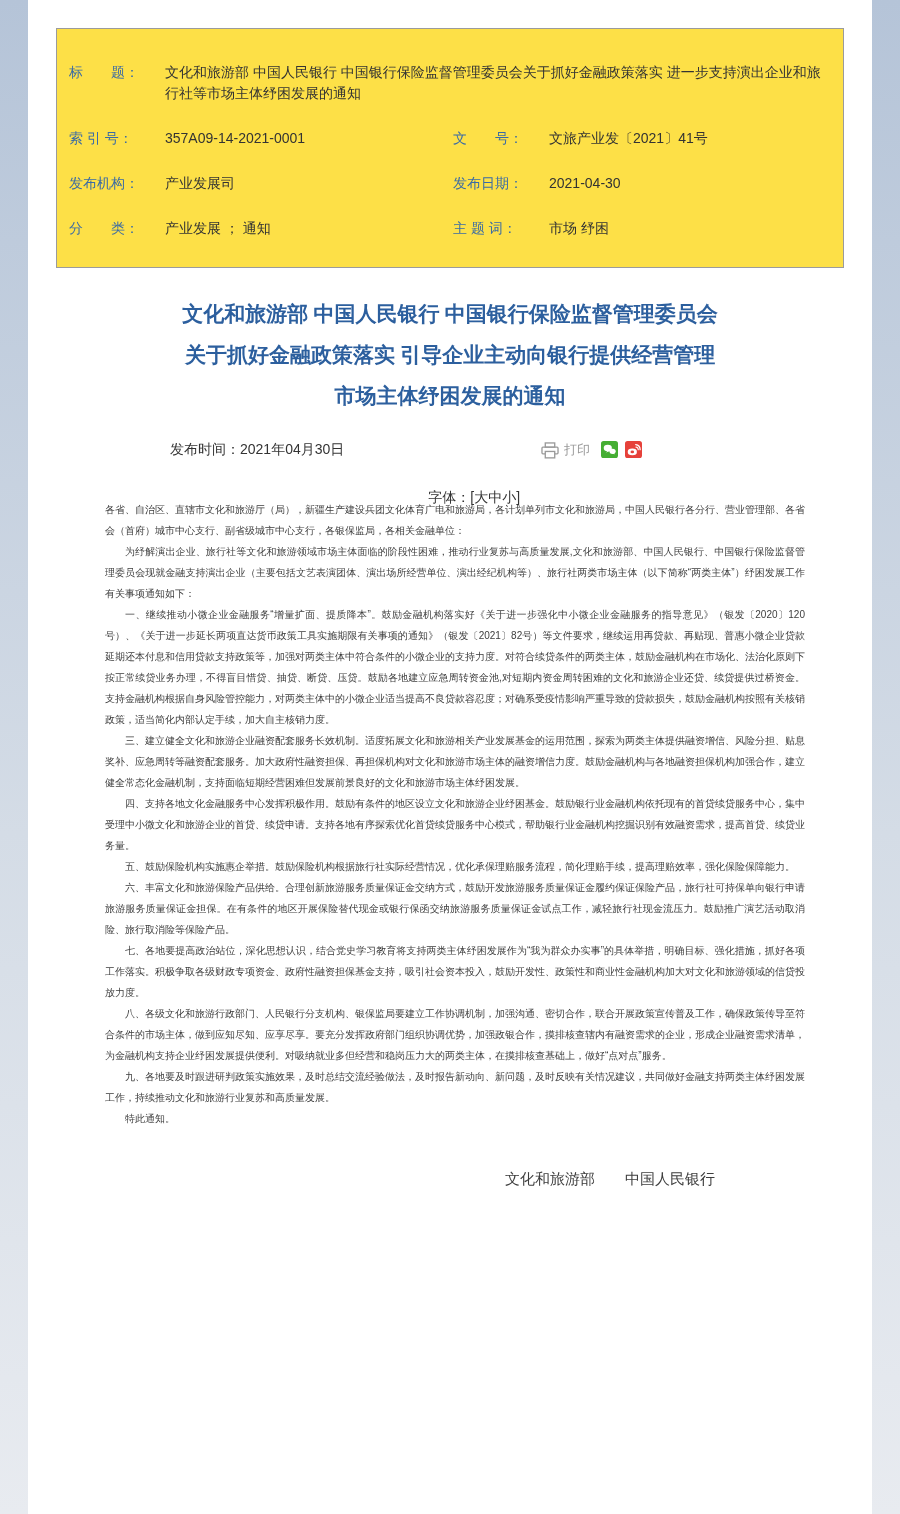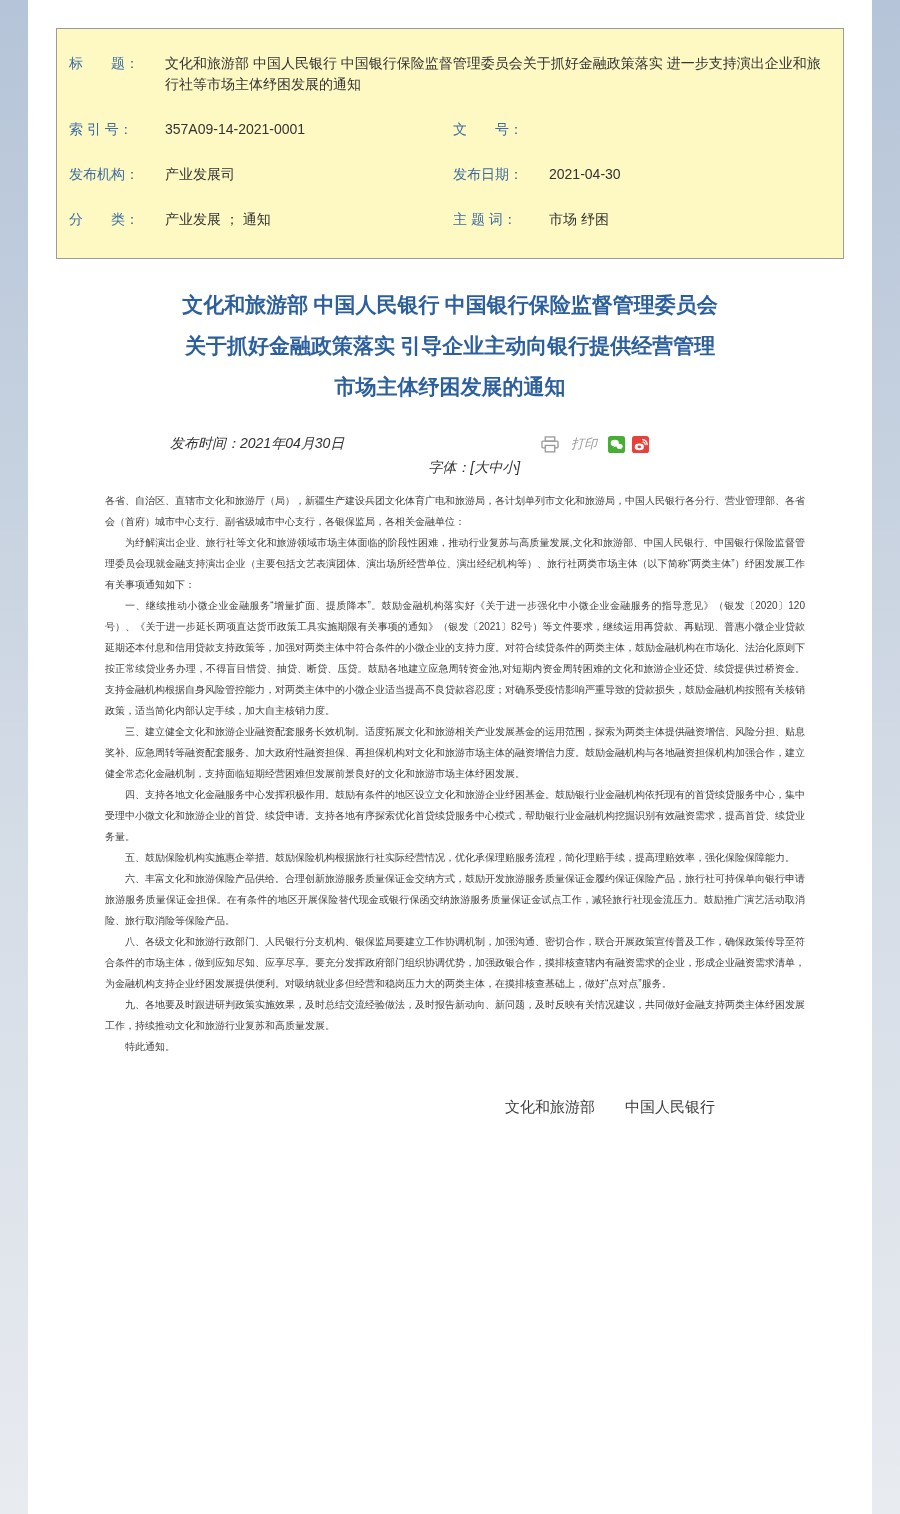--- a/index.html
+++ b/index.html
@@ -11,43 +11,43 @@
     position:absolute; top:0; bottom:0; width:28px;
     background:linear-gradient(#b5c4d8, #d4dce6 55%, #e8ebf0);
   }
   .side-strip.left { left:0; }
   .side-strip.right { right:0; }
   .content { position:absolute; left:30px; right:30px; top:0; }
 
   
   .meta-table {
     margin:28px auto 0; width:788px; box-sizing:border-box;
-    border:1px solid #9b9b9b; background:#fef9c3;
-    padding:24px 0 4px 0; font-size:14px; color:#333;
+    border:1px solid #9b9b9b; background:#fde047;
+    padding:33px 0 4px 0; font-size:14px; color:#333;
   }
   .mt-row { display:flex; align-items:flex-start; padding:0 14px 24px 12px; line-height:21px; }
   .mt-label { color:#3a6ba5; width:88px; flex:0 0 88px; white-space:pre; }
   .mt-val { color:#333;margin-left:8px; }
   .mt-val.c1 { width:288px; flex:0 0 288px; }
   .mt-val.wide { flex:1; }
 
   
   .doc-title {
     margin:26px auto 0; text-align:center; color:#2c5f9e;
     font-size:21px; font-weight:bold; line-height:41px;
     font-family:"Liberation Serif","DejaVu Serif",serif;
   }
 
   
-  .meta-bar { display:flex; align-items:center; margin-top:24px; height:24px; font-size:14px; color:#333;font-style:italic; }
+  .meta-bar { display:flex; align-items:flex-start; margin-top:24px; height:24px; font-size:14px; color:#333; }
   .publish-time { margin-left:140px; }
   .font-ctl { margin-left:84px; cursor:pointer;margin-top:48px; }
   .font-ctl .opts { color:#333; }
   .print-btn { margin-left:20px; display:inline-flex; align-items:center; color:#9a9a9a; cursor:pointer; }
-  .print-btn span { margin-left:11px; font-size:13px; }
+  .print-btn span { margin-left:4px; font-size:13px; }
   .share-icon { margin-left:10px; display:inline-flex; cursor:pointer; }
   .share-icon.weibo { margin-left:5px; }
 
   
   .doc-body {
     margin:34px 0 0 75px; width:700px;
     font-size:10px; line-height:21px; color:#3d3d3d; text-align:justify;
   }
   .doc-body p { margin:0; text-indent:2em; }
   .doc-body p.noindent { text-indent:0; }
@@ -68,20 +68,21 @@
 
     <div class="meta-table">
       <div class="mt-row">
         <span class="mt-label">标　　题：</span>
         <span class="mt-val wide">文化和旅游部 中国人民银行 中国银行保险监督管理委员会关于抓好金融政策落实 进一步支持演出企业和旅行社等市场主体纾困发展的通知</span>
       </div>
       <div class="mt-row">
         <span class="mt-label">索 引 号：</span>
         <span class="mt-val c1">357A09-14-2021-0001</span>
         <span class="mt-label">文　　号：</span>
+        <span class="mt-val wide">文旅产业发〔2021〕41号</span>
       </div>
       <div class="mt-row">
         <span class="mt-label">发布机构：</span>
         <span class="mt-val c1">产业发展司</span>
         <span class="mt-label">发布日期：</span>
         <span class="mt-val wide">2021-04-30</span>
       </div>
       <div class="mt-row">
         <span class="mt-label">分　　类：</span>
         <span class="mt-val c1">产业发展 ； 通知</span>
@@ -130,20 +131,21 @@
     </div>
 
     <div class="doc-body">
       <p class="noindent">各省、自治区、直辖市文化和旅游厅（局），新疆生产建设兵团文化体育广电和旅游局，各计划单列市文化和旅游局，中国人民银行各分行、营业管理部、各省会（首府）城市中心支行、副省级城市中心支行，各银保监局，各相关金融单位：</p>
       <p>为纾解演出企业、旅行社等文化和旅游领域市场主体面临的阶段性困难，推动行业复苏与高质量发展,文化和旅游部、中国人民银行、中国银行保险监督管理委员会现就金融支持演出企业（主要包括文艺表演团体、演出场所经营单位、演出经纪机构等）、旅行社两类市场主体（以下简称“两类主体”）纾困发展工作有关事项通知如下：</p>
       <p>一、继续推动小微企业金融服务“增量扩面、提质降本”。鼓励金融机构落实好《关于进一步强化中小微企业金融服务的指导意见》（银发〔2020〕120号）、《关于进一步延长两项直达货币政策工具实施期限有关事项的通知》（银发〔2021〕82号）等文件要求，继续运用再贷款、再贴现、普惠小微企业贷款延期还本付息和信用贷款支持政策等，加强对两类主体中符合条件的小微企业的支持力度。对符合续贷条件的两类主体，鼓励金融机构在市场化、法治化原则下按正常续贷业务办理，不得盲目惜贷、抽贷、断贷、压贷。鼓励各地建立应急周转资金池,对短期内资金周转困难的文化和旅游企业还贷、续贷提供过桥资金。支持金融机构根据自身风险管控能力，对两类主体中的小微企业适当提高不良贷款容忍度；对确系受疫情影响严重导致的贷款损失，鼓励金融机构按照有关核销政策，适当简化内部认定手续，加大自主核销力度。</p>
       <p>三、建立健全文化和旅游企业融资配套服务长效机制。适度拓展文化和旅游相关产业发展基金的运用范围，探索为两类主体提供融资增信、风险分担、贴息奖补、应急周转等融资配套服务。加大政府性融资担保、再担保机构对文化和旅游市场主体的融资增信力度。鼓励金融机构与各地融资担保机构加强合作，建立健全常态化金融机制，支持面临短期经营困难但发展前景良好的文化和旅游市场主体纾困发展。</p>
       <p>四、支持各地文化金融服务中心发挥积极作用。鼓励有条件的地区设立文化和旅游企业纾困基金。鼓励银行业金融机构依托现有的首贷续贷服务中心，集中受理中小微文化和旅游企业的首贷、续贷申请。支持各地有序探索优化首贷续贷服务中心模式，帮助银行业金融机构挖掘识别有效融资需求，提高首贷、续贷业务量。</p>
       <p>五、鼓励保险机构实施惠企举措。鼓励保险机构根据旅行社实际经营情况，优化承保理赔服务流程，简化理赔手续，提高理赔效率，强化保险保障能力。</p>
       <p>六、丰富文化和旅游保险产品供给。合理创新旅游服务质量保证金交纳方式，鼓励开发旅游服务质量保证金履约保证保险产品，旅行社可持保单向银行申请旅游服务质量保证金担保。在有条件的地区开展保险替代现金或银行保函交纳旅游服务质量保证金试点工作，减轻旅行社现金流压力。鼓励推广演艺活动取消险、旅行取消险等保险产品。</p>
+      <p>七、各地要提高政治站位，深化思想认识，结合党史学习教育将支持两类主体纾困发展作为“我为群众办实事”的具体举措，明确目标、强化措施，抓好各项工作落实。积极争取各级财政专项资金、政府性融资担保基金支持，吸引社会资本投入，鼓励开发性、政策性和商业性金融机构加大对文化和旅游领域的信贷投放力度。</p>
       <p>八、各级文化和旅游行政部门、人民银行分支机构、银保监局要建立工作协调机制，加强沟通、密切合作，联合开展政策宣传普及工作，确保政策传导至符合条件的市场主体，做到应知尽知、应享尽享。要充分发挥政府部门组织协调优势，加强政银合作，摸排核查辖内有融资需求的企业，形成企业融资需求清单，为金融机构支持企业纾困发展提供便利。对吸纳就业多但经营和稳岗压力大的两类主体，在摸排核查基础上，做好“点对点”服务。</p>
       <p>九、各地要及时跟进研判政策实施效果，及时总结交流经验做法，及时报告新动向、新问题，及时反映有关情况建议，共同做好金融支持两类主体纾困发展工作，持续推动文化和旅游行业复苏和高质量发展。</p>
       <p>特此通知。</p>
     </div>
 
     <div class="signature">
       <div>文化和旅游部　　中国人民银行</div>
 
     </div>
 

